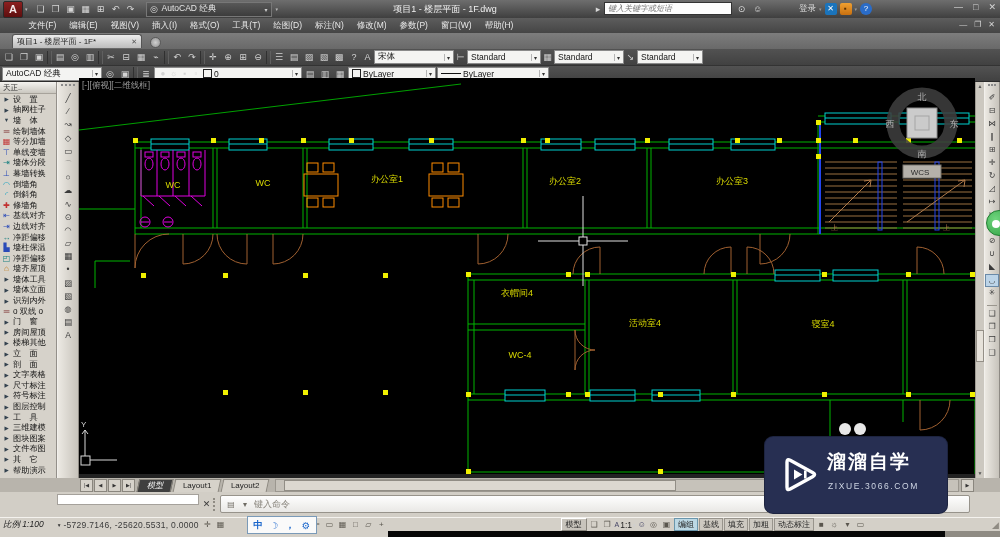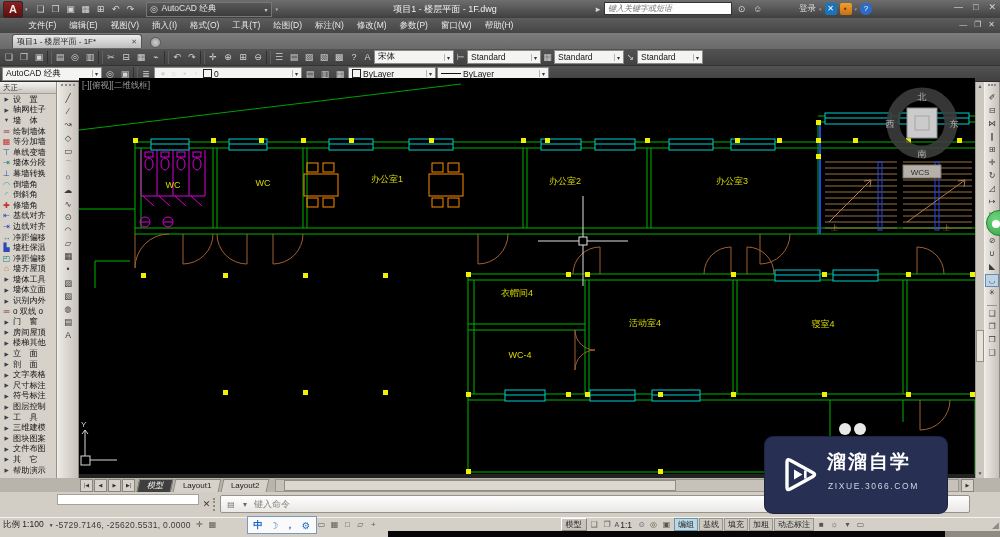--- a/index.html
+++ b/index.html
@@ -96,21 +96,21 @@
   .cmd-white{position:absolute;left:57px;top:2px;width:140px;height:9px;background:#fff;border:1px solid #a5a19b;}
   .cmd-x{position:absolute;left:201px;top:5px;width:11px;height:15px;color:#3a3a3a;font-size:9px;text-align:center;line-height:15px;}
   .cmd-grip{position:absolute;left:213px;top:6px;width:4px;height:13px;border-left:2px dotted #8f8b83;}
   .cmd-field{position:absolute;left:220px;top:3px;width:750px;height:18px;background:linear-gradient(#fefefe,#e9e8e5);
              border:1px solid #97938b;border-radius:2px;display:flex;align-items:center;padding:0 4px;gap:3px;box-sizing:border-box;}
   .cmd-field .item{color:#6f6b63;font-size:8px;width:12px;text-align:center;}
   .cmd-prompt{color:#8a867e;font-size:9px;}
   
   .statusbar{left:0;top:517px;width:1000px;height:14px;background:#d4d0c8;border-top:1px solid #f4f2ee;
              display:flex;align-items:center;font-size:8.5px;color:#222;gap:3px;padding-left:3px;box-sizing:border-box;}
-  .sb-scale{display:flex;align-items:center;gap:6px;}
+  .sb-scale{display:flex;align-items:center;gap:14px;font-style:italic;}
   .sb-scale .ca{font-size:5.5px;color:#333;}
   .sb-coords{color:#3a3a3a;letter-spacing:.3px;}
   .sb-ic{display:flex;gap:2px;}
   .sb-ic .item{width:11px;text-align:center;color:#5a564e;font-size:8px;}
   .sb-spacer{width:66px;flex:none;}
   .sb-right{margin-left:auto;display:flex;align-items:center;gap:2px;}
   .mbtn{height:11px;line-height:11px;padding:0 4px;background:#c8c4bc;border:1px solid #88847c;
         border-top-color:#fff;border-left-color:#fff;font-size:8px;}
   .tg-row{display:flex;gap:1px;}
   .tg-row .item{height:11px;line-height:11px;padding:0 3px;border:1px solid #98948c;background:#cdc9c1;font-size:8px;color:#222;}

